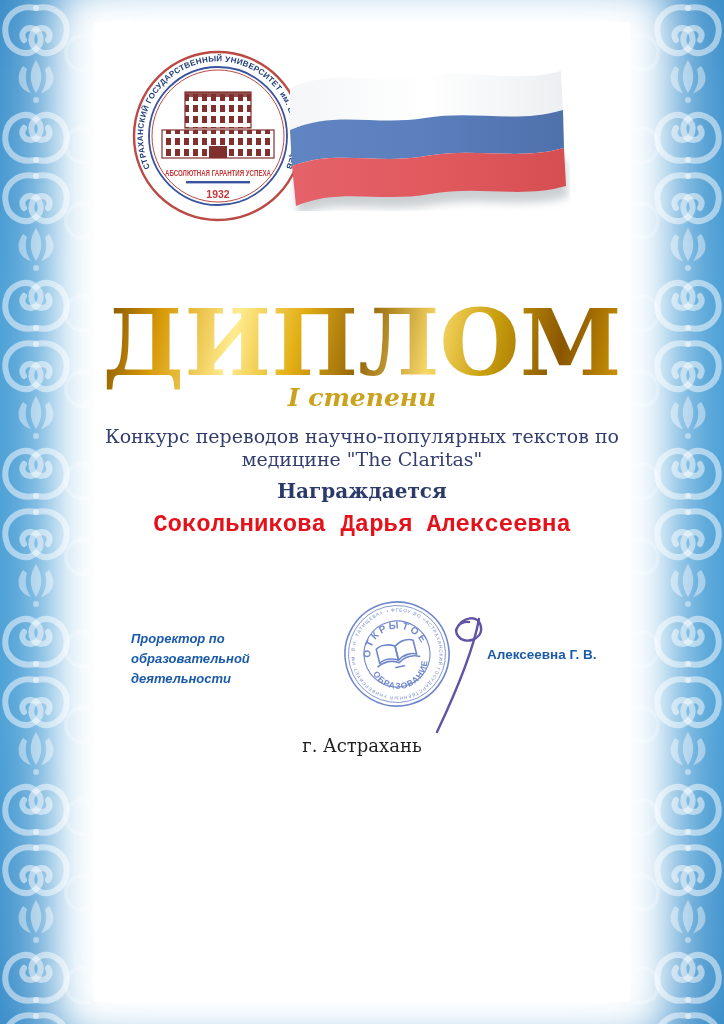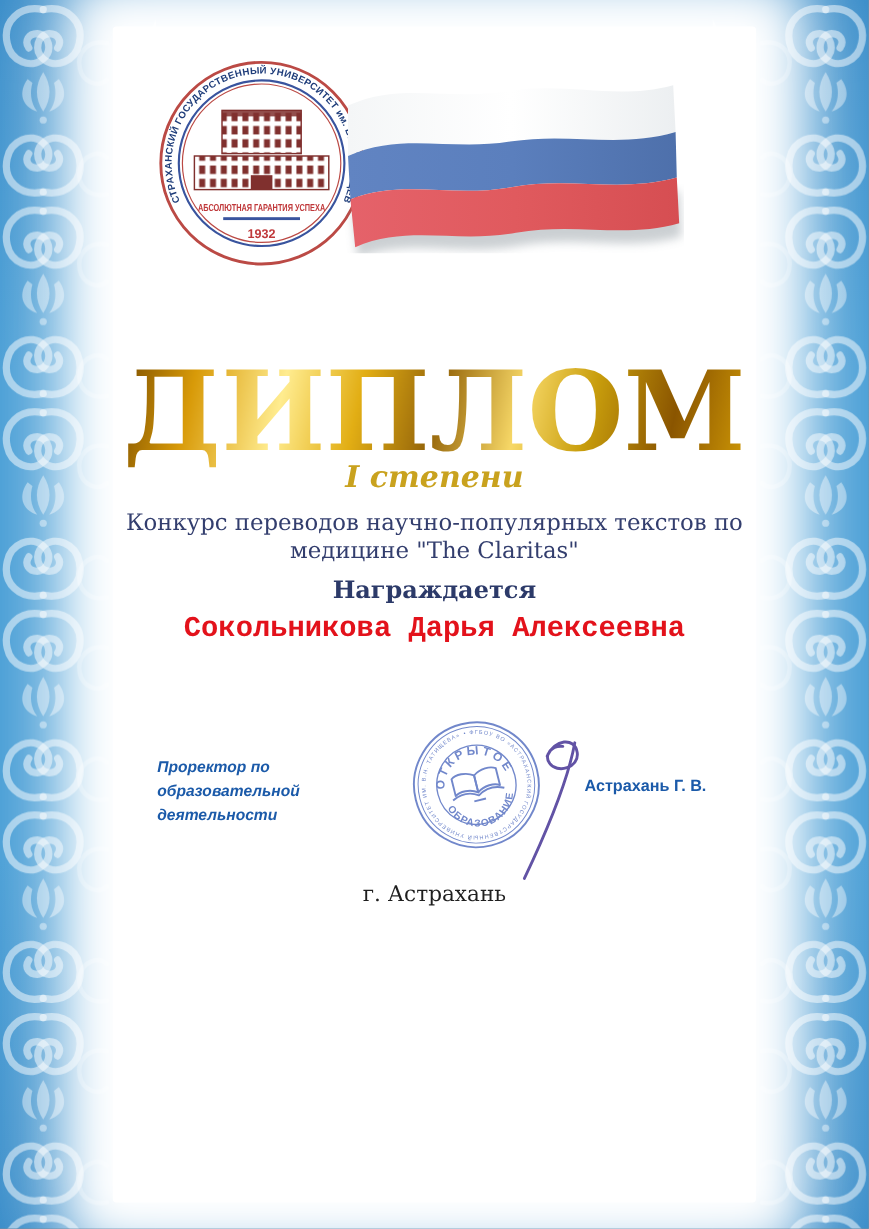--- a/index.html
+++ b/index.html
@@ -164,18 +164,18 @@
           <path d="M43,76 C51,72 59,73 65,77 C71,73 79,72 87,76"></path>
           <path d="M60,81 L70,81"></path>
         </g>
       </g>
       <g stroke="#6253a5" stroke-width="2.4" fill="none" stroke-linecap="round">
         <path d="M124,44 C130,30 147,28 149,41 C151,54 132,59 126,50 C121,43 128,35 137,36"></path>
         <path d="M147,33 C141,66 124,106 105,146"></path>
       </g>
     </svg>
 
-    <div class="abs signer">Астрахань Г. В.</div>
+    <div class="abs signer">Алексеевна Г. В.</div>
 
     <div class="row city">г. Астрахань</div>
 
   </div>
 </div>
 
 </body></html>

